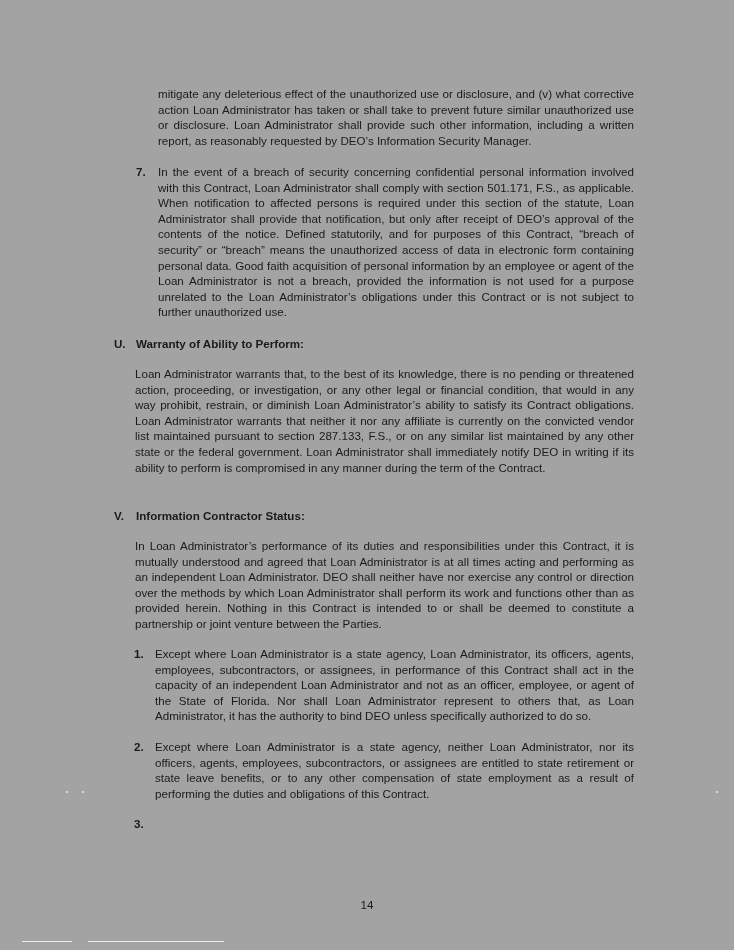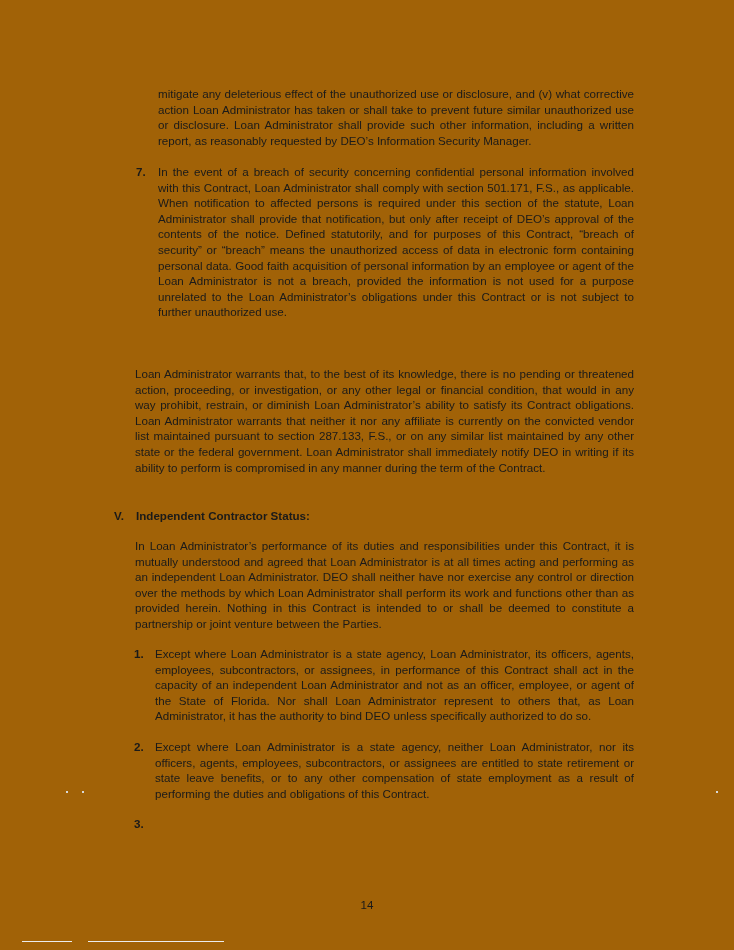--- a/index.html
+++ b/index.html
@@ -1,20 +1,20 @@
 <!DOCTYPE html>
 <html><head>
 <meta charset="utf-8">
 <style>
   html, body { margin: 0; padding: 0; background: #ffffff; }
   body {
     width: 734px; height: 950px; position: relative; overflow: hidden;
     font-family: "Liberation Sans", sans-serif; color: #1a1a1a;
   }
-  .page { position: absolute; left: 0; top: 0; width: 734px; height: 950px; background: #a16207; }
+  .page { position: absolute; left: 0; top: 0; width: 734px; height: 950px; background: #a3a3a3; }
   .para {
     position: absolute; font-size: 11.6px; line-height: 15.6px;
     text-align: justify; margin: 0;
   }
   .para.last-left { text-align-last: left; }
   .num {
     position: absolute; font-size: 11.6px; line-height: 15.6px; font-weight: bold;
   }
   .heading {
     position: absolute; font-size: 11.6px; line-height: 15.6px; font-weight: bold;
@@ -29,24 +29,27 @@
 </head>
 <body>
 
 <div class="page">
 
   <p class="para last-left" style="left:158px; top:86px; width:476px;">mitigate any deleterious effect of the unauthorized use or disclosure, and (v) what corrective action Loan Administrator has taken or shall take to prevent future similar unauthorized use or disclosure. Loan Administrator shall provide such other information, including a written report, as reasonably requested by DEO’s Information Security Manager.</p>
 
   <span class="num" style="left:136px; top:164px;">7.</span>
   <p class="para last-left" style="left:158px; top:164px; width:476px;">In the event of a breach of security concerning confidential personal information involved with this Contract, Loan Administrator shall comply with section 501.171, F.S., as applicable. When notification to affected persons is required under this section of the statute, Loan Administrator shall provide that notification, but only after receipt of DEO’s approval of the contents of the notice.  Defined statutorily, and for purposes of this Contract, “breach of security” or “breach” means the unauthorized access of data in electronic form containing personal data.  Good faith acquisition of personal information by an employee or agent of the Loan Administrator is not a breach, provided the information is not used for a purpose unrelated to the Loan Administrator’s obligations under this Contract or is not subject to further unauthorized use.</p>
 
+  <div class="heading" style="left:114px; top:336px;">
+    <span class="letter">U.</span><span>Warranty of Ability to Perform:</span>
+  </div>
   <p class="para last-left" style="left:135px; top:366px; width:499px;">Loan Administrator warrants that, to the best of its knowledge, there is no pending or threatened action, proceeding, or investigation, or any other legal or financial condition, that would in any way prohibit, restrain, or diminish Loan Administrator’s ability to satisfy its Contract obligations. Loan Administrator warrants that neither it nor any affiliate is currently on the convicted vendor list maintained pursuant to section 287.133, F.S., or on any similar list maintained by any other state or the federal government.  Loan Administrator shall immediately notify DEO in writing if its ability to perform is compromised in any manner during the term of the Contract.</p>
 
   <div class="heading" style="left:114px; top:508px;">
-    <span class="letter">V.</span><span>Independent Contractor Status:</span>
+    <span class="letter">V.</span><span>Information Contractor Status:</span>
   </div>
   <p class="para last-left" style="left:135px; top:538px; width:499px;">In Loan Administrator’s performance of its duties and responsibilities under this Contract, it is mutually understood and agreed that Loan Administrator is at all times acting and performing as an independent Loan Administrator. DEO shall neither have nor exercise any control or direction over the methods by which Loan Administrator shall perform its work and functions other than as provided herein.  Nothing in this Contract is intended to or shall be deemed to constitute a partnership or joint venture between the Parties.</p>
 
   <span class="num" style="left:134px; top:646px;">1.</span>
   <p class="para last-left" style="left:155px; top:646px; width:479px;">Except where Loan Administrator is a state agency, Loan Administrator, its officers, agents, employees, subcontractors, or assignees, in performance of this Contract shall act in the capacity of an independent Loan Administrator and not as an officer, employee, or agent of the State of Florida. Nor shall Loan Administrator represent to others that, as Loan Administrator, it has the authority to bind DEO unless specifically authorized to do so.</p>
 
   <span class="num" style="left:134px; top:739px;">2.</span>
   <p class="para last-left" style="left:155px; top:739px; width:479px;">Except where Loan Administrator is a state agency, neither Loan Administrator, nor its officers, agents, employees, subcontractors, or assignees are entitled to state retirement or state leave benefits, or to any other compensation of state employment as a result of performing the duties and obligations of this Contract.</p>
 
   <span class="num" style="left:134px; top:816px;">3.</span>

